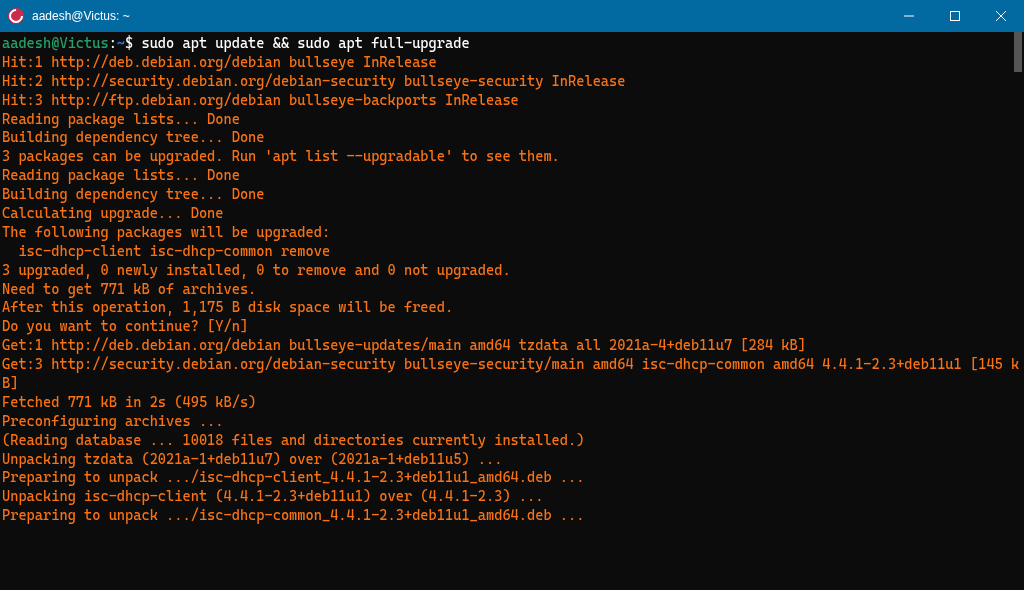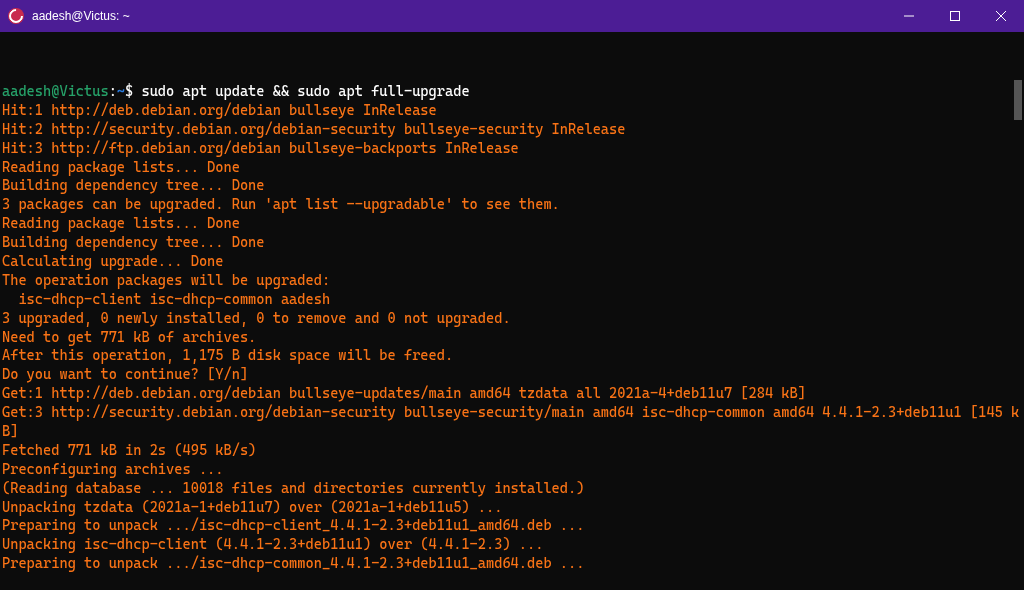--- a/index.html
+++ b/index.html
@@ -13,21 +13,21 @@
       font-size: 14px;
       color: #cccccc;
       width: 1024px;
       height: 590px;
       overflow: hidden;
       display: flex;
       flex-direction: column;
     }
     .titlebar {
       height: 32px;
-      background: #4c1d95;
+      background: #0369a1;
       display: flex;
       align-items: center;
       padding: 0 0 0 8px;
       user-select: none;
     }
     .titlebar-icon {
       width: 16px;
       height: 16px;
       background: #c92c4e;
       border-radius: 50%;
@@ -72,21 +72,20 @@
       stroke: #ffffff;
       stroke-width: 1;
       fill: none;
     }
     .terminal-body {
       flex: 1;
       padding: 2px 0 0 2px;
       line-height: 1.35;
       overflow: hidden;
       position: relative;
-      margin-top: 48px;
     }
     .line {
       white-space: pre-wrap;
       word-break: break-all;
     }
     .prompt-user { color: #26a269; }
     .prompt-host { color: #26a269; }
     .prompt-colon { color: #ffffff; }
     .prompt-path { color: #2a7bde; }
     .prompt-dollar { color: #ffffff; }
@@ -134,22 +133,22 @@
   <div id="output-container">
       <div class="line output">Hit:1 http://deb.debian.org/debian bullseye InRelease</div>
       <div class="line output">Hit:2 http://security.debian.org/debian-security bullseye-security InRelease</div>
       <div class="line output">Hit:3 http://ftp.debian.org/debian bullseye-backports InRelease</div>
       <div class="line output">Reading package lists... Done</div>
       <div class="line output">Building dependency tree... Done</div>
       <div class="line output">3 packages can be upgraded. Run 'apt list --upgradable' to see them.</div>
       <div class="line output">Reading package lists... Done</div>
       <div class="line output">Building dependency tree... Done</div>
       <div class="line output">Calculating upgrade... Done</div>
-      <div class="line output">The operation packages will be upgraded:</div>
-      <div class="line output">  isc-dhcp-client isc-dhcp-common aadesh</div>
+      <div class="line output">The following packages will be upgraded:</div>
+      <div class="line output">  isc-dhcp-client isc-dhcp-common remove</div>
       <div class="line output">3 upgraded, 0 newly installed, 0 to remove and 0 not upgraded.</div>
       <div class="line output">Need to get 771 kB of archives.</div>
       <div class="line output">After this operation, 1,175 B disk space will be freed.</div>
       <div class="line output">Do you want to continue? [Y/n]</div>
       <div class="line output">Get:1 http://deb.debian.org/debian bullseye-updates/main amd64 tzdata all 2021a-4+deb11u7 [284 kB]</div>
       <div class="line output">Get:3 http://security.debian.org/debian-security bullseye-security/main amd64 isc-dhcp-common amd64 4.4.1-2.3+deb11u1 [145 kB]</div>
       <div class="line output">Fetched 771 kB in 2s (495 kB/s)</div>
       <div class="line output">Preconfiguring archives ...</div>
       <div class="line output">(Reading database ... 10018 files and directories currently installed.)</div>
       <div class="line output">Unpacking tzdata (2021a-1+deb11u7) over (2021a-1+deb11u5) ...</div>

